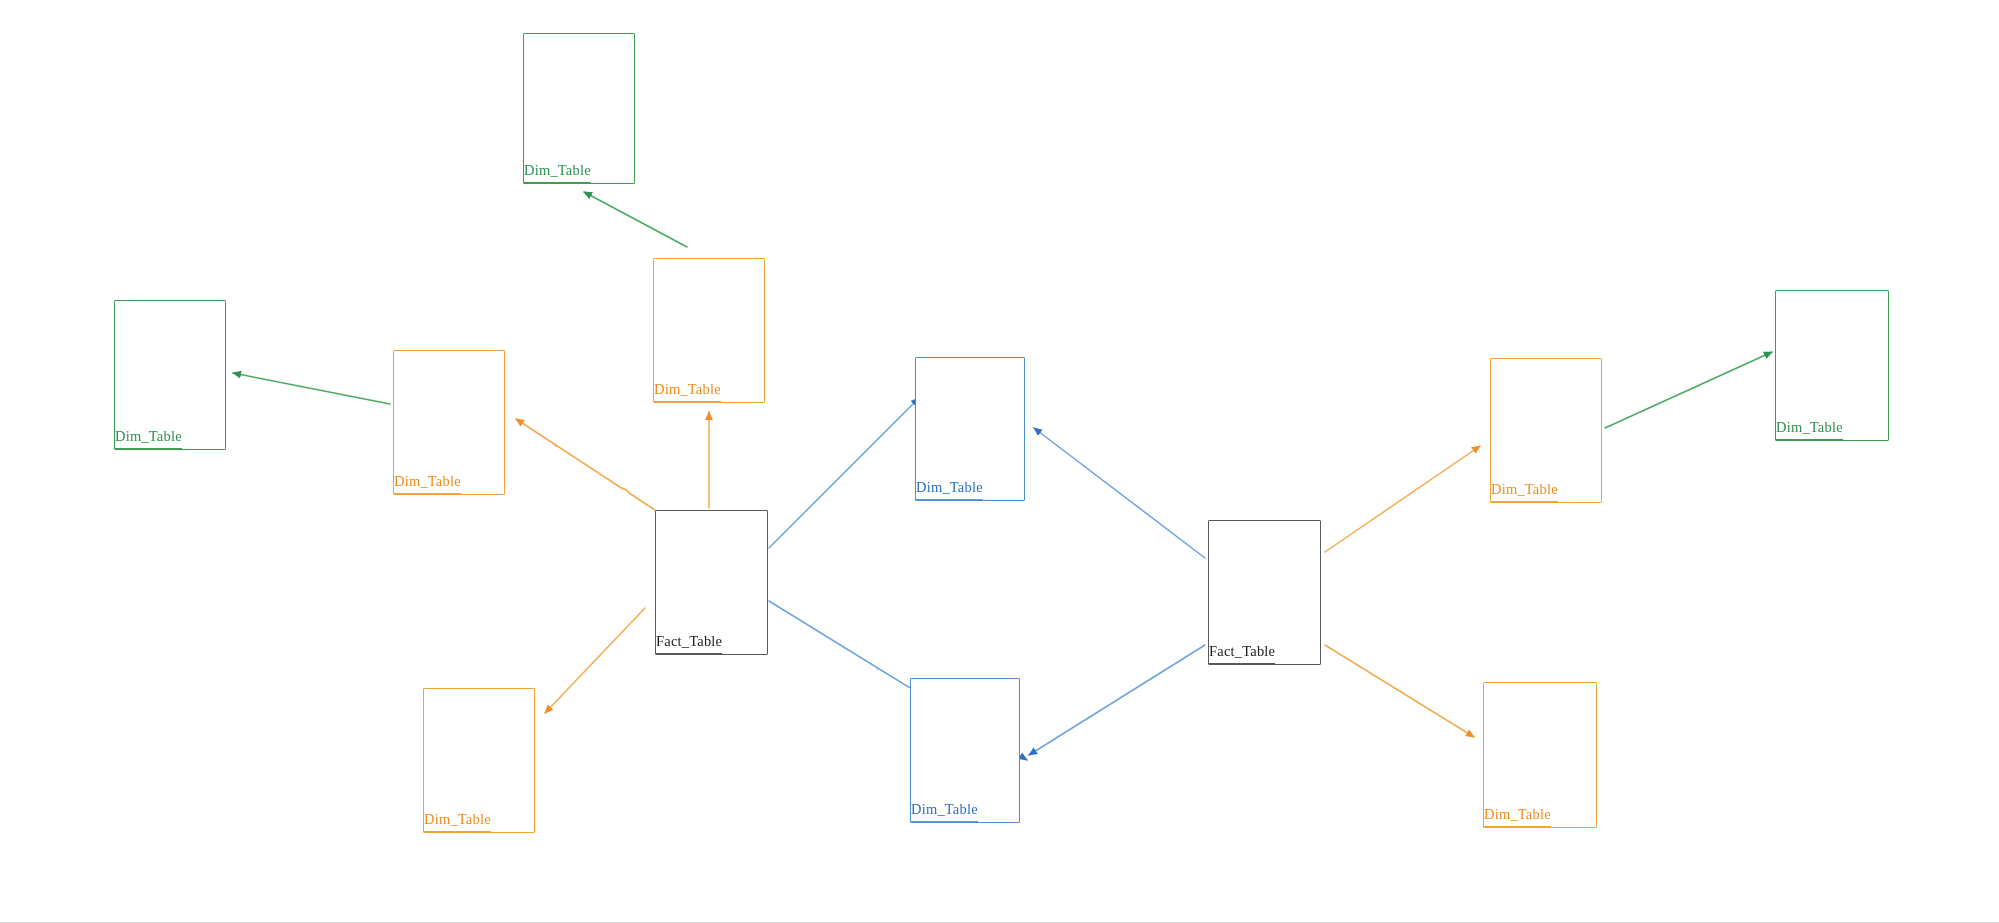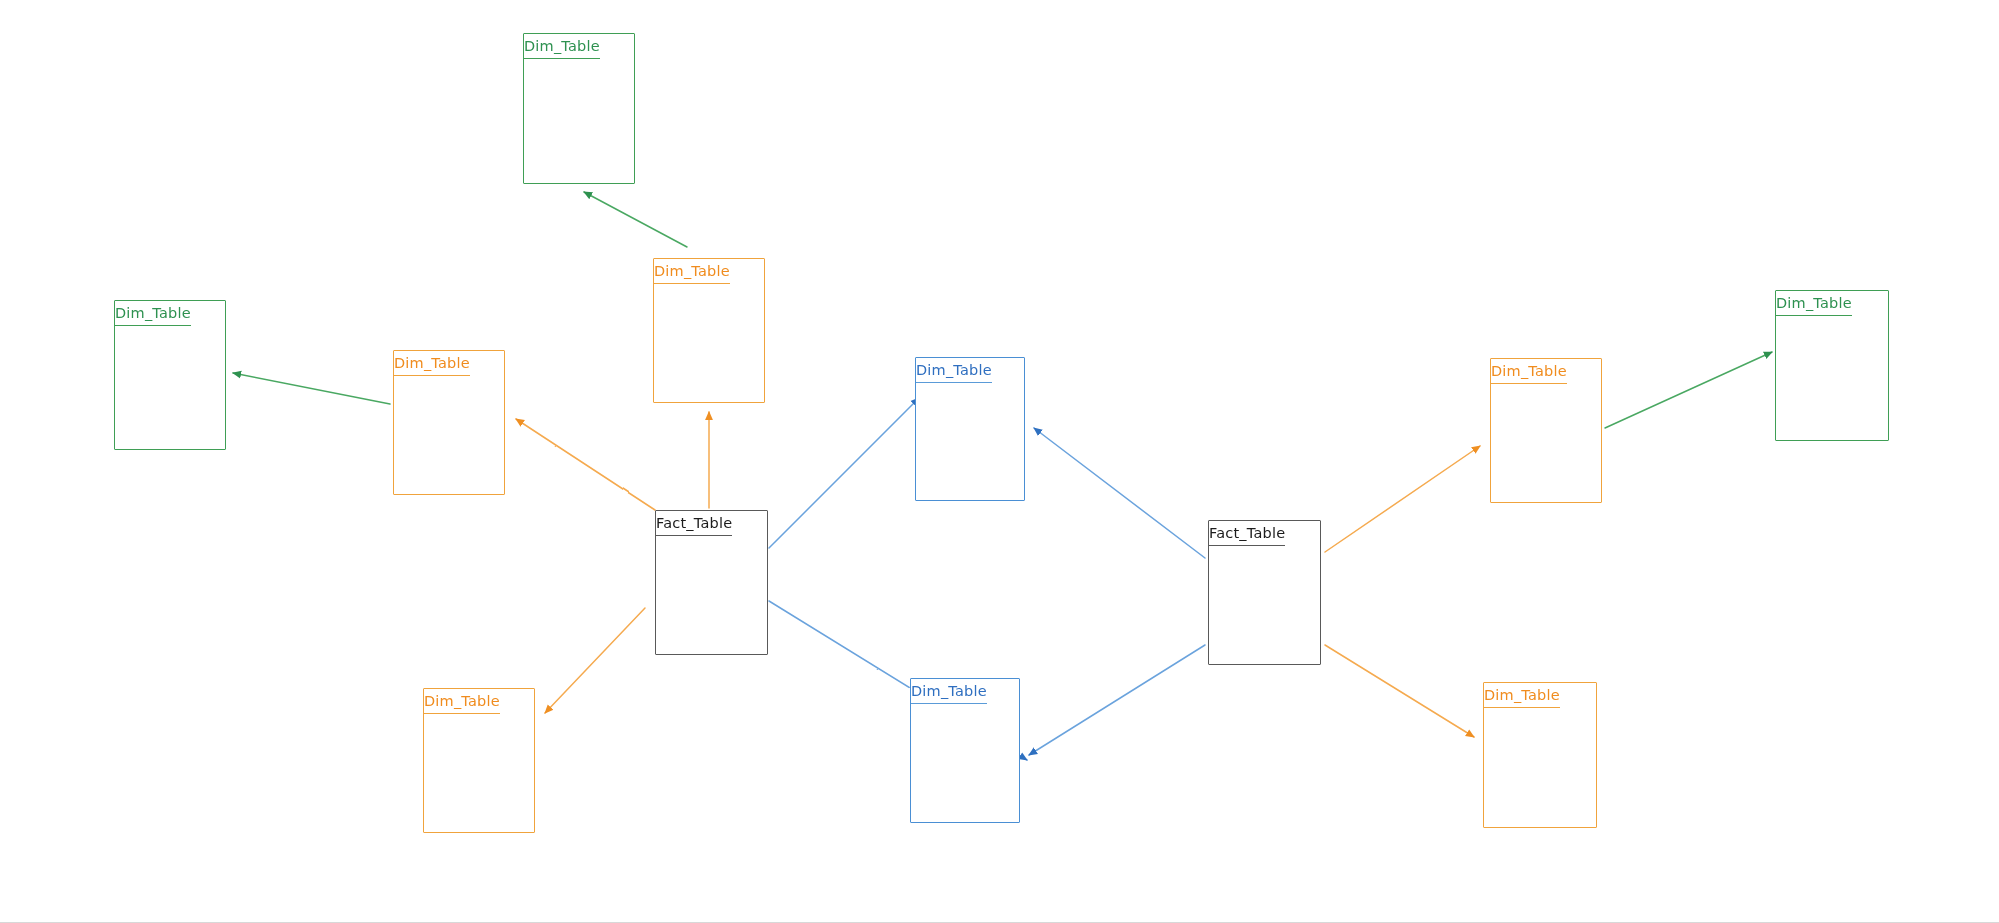--- a/index.html
+++ b/index.html
@@ -26,21 +26,22 @@
   }
   .node {
     position: absolute;
     box-sizing: border-box;
     background: #ffffff;
     border-style: solid;
     border-width: 1.6px;
     border-radius: 1px;
     display: flex;
     flex-direction: row;
-    align-items: flex-start;
+    align-items: flex-end;
+    font-family: Liberation Serif, serif;
   }
   .node-header {
     box-sizing: border-box;
     height: 25px;
     line-height: 24px;
     text-align: center;
     font-size: 14.5px;
     letter-spacing: 0.2px;
     white-space: nowrap;
     overflow: hidden;

